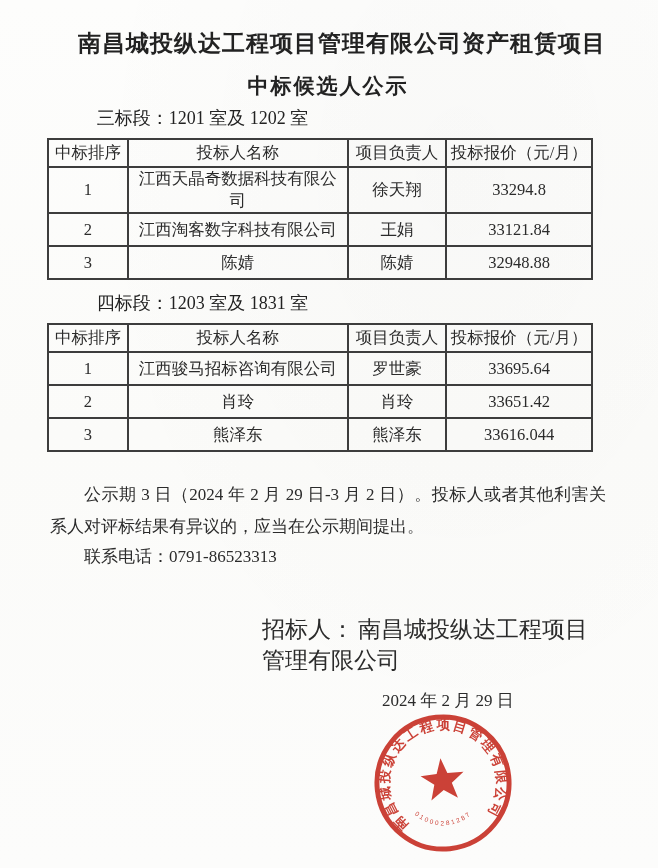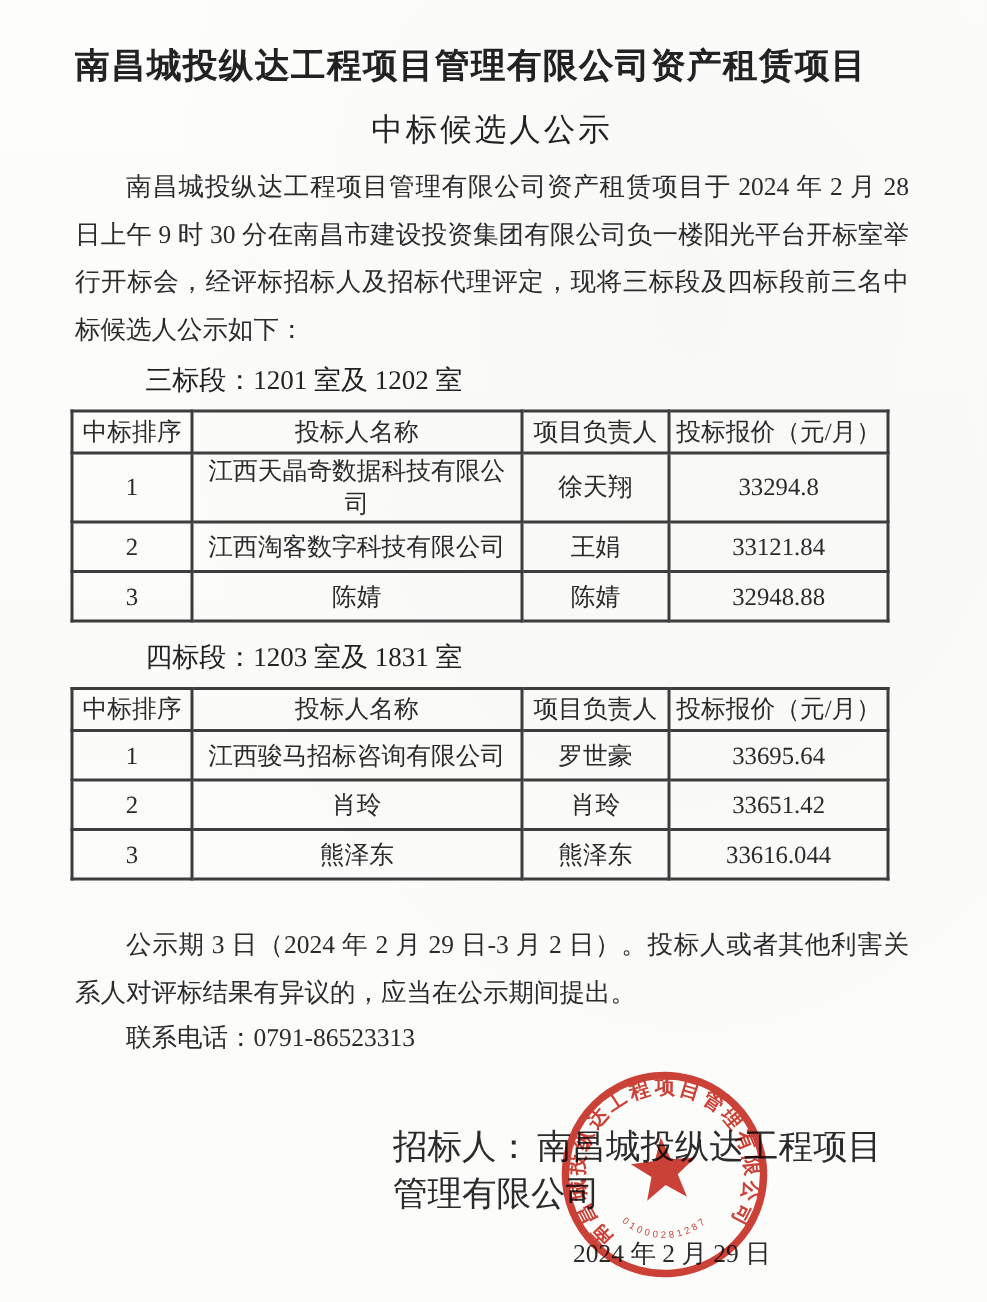--- a/index.html
+++ b/index.html
@@ -12,30 +12,30 @@
     background:
       radial-gradient(ellipse at 70% 20%, rgba(0,0,0,0.015), transparent 60%),
       linear-gradient(180deg, #fdfdfc 0%, #fbfbf9 50%, #fcfcfb 100%);
     color: #262626;
     font-family: "Liberation Serif", "DejaVu Serif", serif;
     overflow: hidden;
   }
   .content { padding: 28px 52px 0 50px; }
 
   .title-1 {
-    text-align: left;
+    text-align: right;
     font-size: 23px;
     font-weight: bold;
     letter-spacing: 1px;
     color: #222;
   }
   .title-2 {
     text-align: center;
     font-size: 21px;
-    font-weight: normal;
+    font-weight: bold;
     letter-spacing: 2px;
     margin-top: 13px;
     color: #222;
   }
   .bid-number {
     text-align: center;
     font-size: 21px;
     font-weight: bold;
     letter-spacing: 1px;
     margin-top: 15px;
@@ -123,21 +123,20 @@
 </style>
 </head>
 <body>
 
 <div class="page">
   <div class="content">
 
     <div class="title-1">南昌城投纵达工程项目管理有限公司资产租赁项目</div>
     <div class="title-2">中标候选人公示</div>
 
-    <p class="intro">南昌城投纵达工程项目管理有限公司资产租赁项目于 2024 年 2 月 28 日上午 9 时 30 分在南昌市建设投资集团有限公司负一楼阳光平台开标室举行开标会，经评标招标人及招标代理评定，现将三标段及四标段前三名中标候选人公示如下：</p>
 
     <div class="section-heading">三标段：1201 室及 1202 室</div>
 
     <table class="bid-table">
       <colgroup>
         <col class="c-rank">
           <col class="c-name">
           <col class="c-person">
           <col class="c-price">
       </colgroup>

